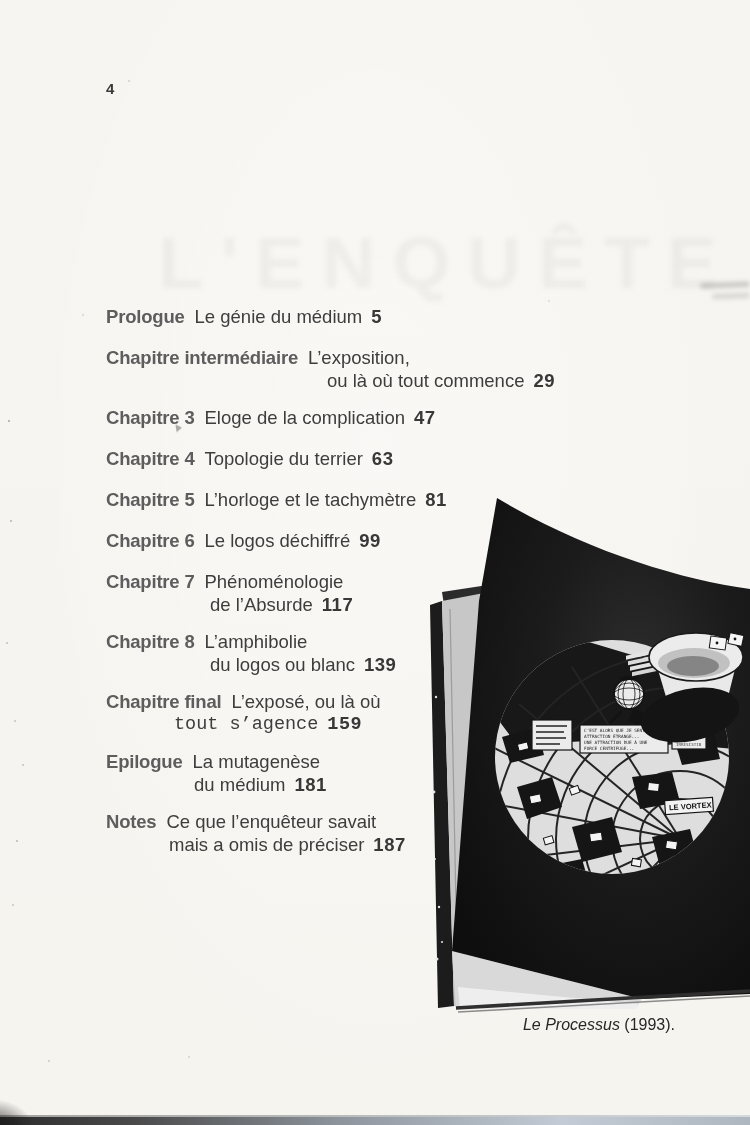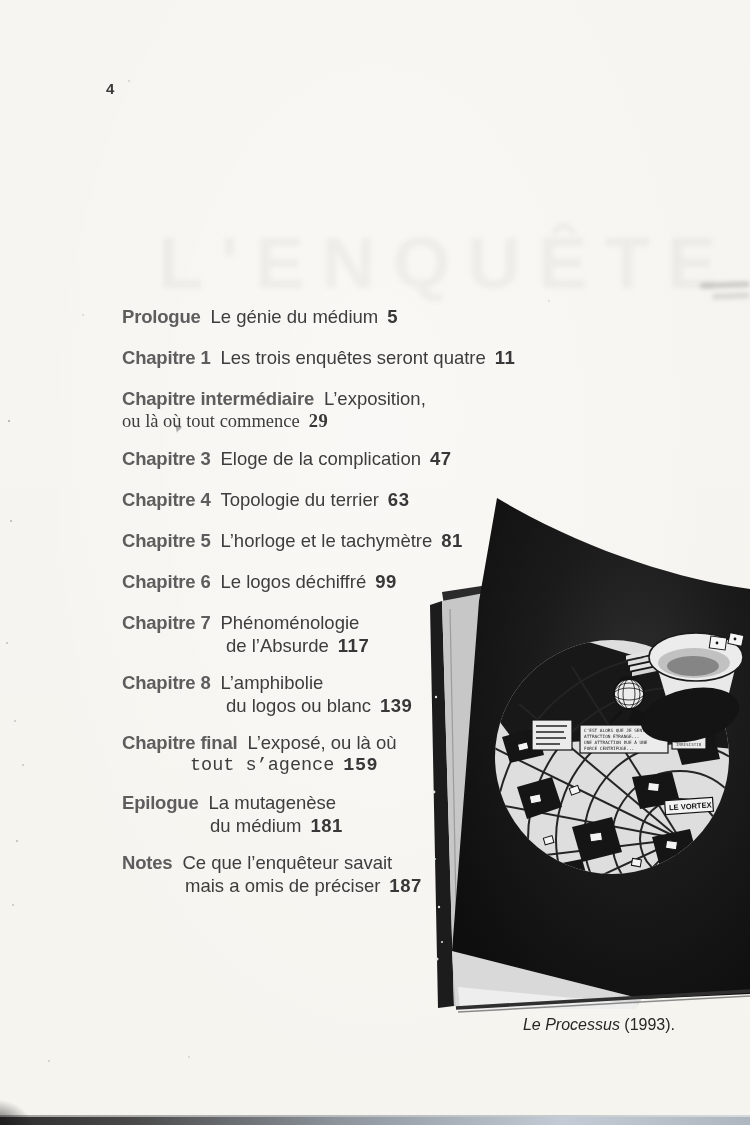--- a/index.html
+++ b/index.html
@@ -58,21 +58,21 @@
   
   .folio{
     position:absolute;left:106px;top:80px;
     font-size:15px;font-weight:700;color:#3a3a3a;
   }
   .page-title{
     position:absolute;left:102px;top:128px;margin:0;
     font-size:71px;font-weight:700;color:#4b4b4b;letter-spacing:-2px;
   }
   .toc{
-    position:absolute;left:122px;top:305px;width:480px;z-index:2;
+    position:absolute;left:106px;top:305px;width:480px;z-index:2;
     font-size:18.5px;line-height:23px;color:#3d3d3d;
   }
   .entry{margin-bottom:18px;}
   .entry.two{margin-bottom:14px;}
   .entry .label{font-weight:700;color:#5d5d5d;margin-right:10px;letter-spacing:-.2px;}
   .entry .pg{font-weight:700;color:#383838;margin-left:9px;letter-spacing:.5px;}
   .entry .l2{display:block;}
   
   .photo{position:absolute;left:422px;top:487px;width:328px;height:526px;z-index:1;}
   .caption{
@@ -94,27 +94,24 @@
   <div class="tiny-artifact"></div>
 
   <div class="folio">4</div>
 
   <div class="toc">
 
     <div class="entry">
       <span class="label">Prologue</span><span class="t">Le génie du médium</span><span class="pg">5</span>
     </div>
 
-    <div class="entry">
-      <span class="label">Chapitre 1</span><span class="t">Les trois enquêtes seront quatre</span><span class="pg">11</span>
-    </div>
 
     <div class="entry two">
       <span class="label">Chapitre intermédiaire</span><span class="t">L’exposition,</span>
-      <span class="l2" style="font-family:Liberation Serif, serif;"><span>ou là où tout commence</span><span class="pg">29</span></span>
+      <span class="l2" style="margin-left:221px;"><span>ou là où tout commence</span><span class="pg">29</span></span>
     </div>
 
     <div class="entry">
       <span class="label">Chapitre 3</span><span class="t">Eloge de la complication</span><span class="pg">47</span>
     </div>
 
     <div class="entry">
       <span class="label">Chapitre 4</span><span class="t">Topologie du terrier</span><span class="pg">63</span>
     </div>
 

